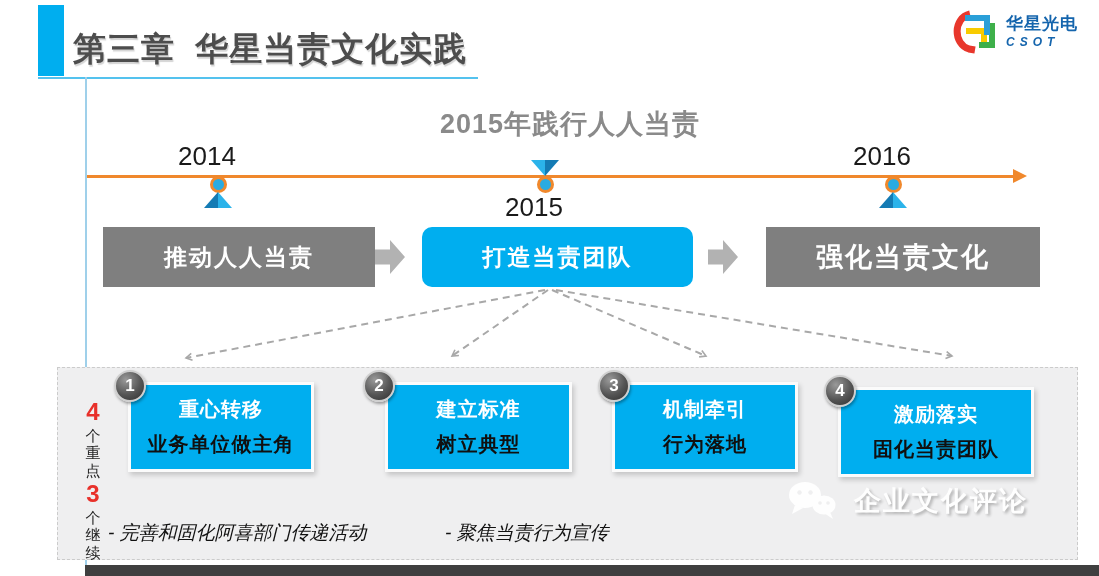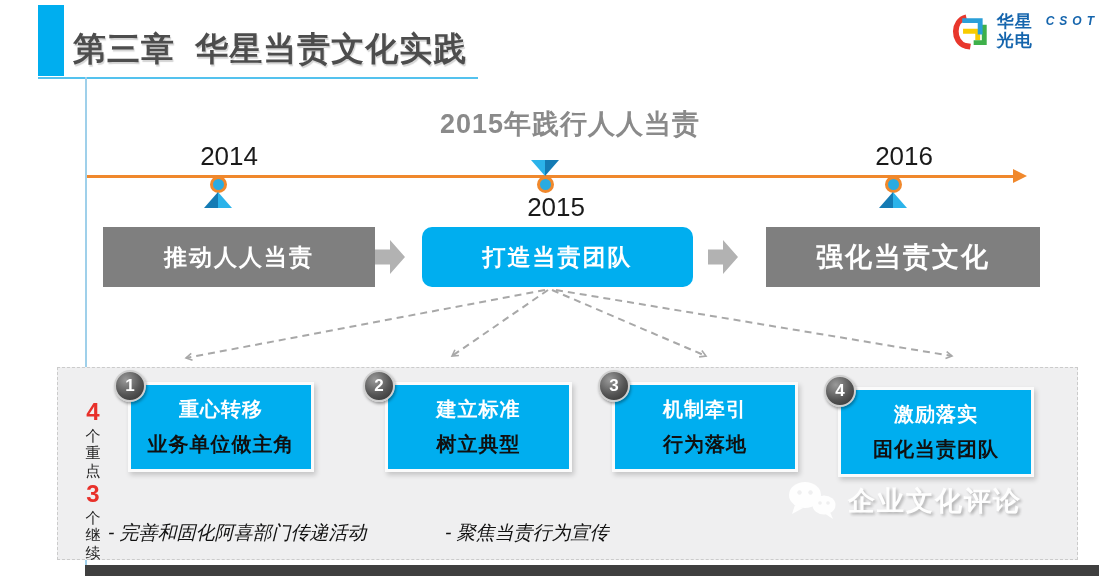--- a/index.html
+++ b/index.html
@@ -8,34 +8,34 @@
     font-family:"Liberation Sans","DejaVu Sans",sans-serif;
   }
   
   .accent-block{position:absolute;left:38px;top:5px;width:26px;height:71px;background:#00AEEF;}
   .page-title{
     position:absolute;left:73px;top:27px;font-size:33px;font-weight:800;color:#4d4d4d;
     letter-spacing:1px;white-space:pre;text-shadow:1px 2px 1px rgba(160,160,160,.45);
   }
   .title-underline{position:absolute;left:38px;top:77px;width:440px;height:2px;background:#54c2ee;}
   .logo{position:absolute;left:950px;top:8px;display:flex;align-items:center;gap:6px;}
-  .logo-text{display:flex;line-height:1.1;}
+  .logo-text{display:flex;flex-direction:column;line-height:1.1;}
   .logo-name{font-size:17px;font-weight:800;color:#1565ad;letter-spacing:1px;}
   .logo-sub{font-size:12px;font-weight:700;font-style:italic;color:#1565ad;letter-spacing:5px;margin-top:2px;}
   
   .timeline-title{
     position:absolute;left:380px;top:106px;width:380px;text-align:center;
     font-size:27px;font-weight:800;color:#8a8a8a;letter-spacing:1px;
   }
   .timeline-axis{position:absolute;left:85px;top:175px;width:928px;height:3px;background:#F0882C;}
   .timeline-axis:after{
     content:"";position:absolute;right:-14px;top:-6px;width:0;height:0;
     border-left:14px solid #F0882C;border-top:7px solid transparent;border-bottom:7px solid transparent;
   }
-  .year-label{position:absolute;width:80px;text-align:right;font-size:26px;color:#1a1a1a;}
+  .year-label{position:absolute;width:80px;text-align:left;font-size:26px;color:#1a1a1a;}
   .marker-dot{
     position:absolute;width:11px;height:11px;border-radius:50%;
     background:#29ABE2;border:3px solid #F0882C;
   }
   .tri-up{
     position:absolute;width:28px;height:16px;
     clip-path:polygon(50% 0,0 100%,100% 100%);
     background:linear-gradient(90deg,#147bb4 50%,#2bb3ea 50%);
   }
   .tri-down{
@@ -95,21 +95,21 @@
   .bd-1{left:56px;top:2px;}
   .bd-2{left:305px;top:2px;}
   .bd-3{left:540px;top:2px;}
   .bd-4{left:766px;top:7px;}
   .cont{position:absolute;top:152px;font-style:italic;font-size:19px;color:#111;white-space:nowrap;}
   .ct-1{left:50px;}
   .ct-2{left:387px;}
   .ct-3{left:637px;}
   
   .watermark{
-    position:absolute;left:786px;top:479px;display:flex;align-items:center;gap:10px;
+    position:absolute;left:786px;top:479px;display:flex;align-items:center;gap:16px;
     z-index:3;opacity:.95;
   }
   .watermark-text{
     color:#ffffff;font-size:27px;font-weight:800;letter-spacing:2px;
     text-shadow:2px 2px 3px rgba(120,120,120,.55);
   }
   
   .left-line{position:absolute;left:85px;top:77px;width:2px;height:488px;background:#9fd0ea;z-index:0;}
   .bottom-bar{position:absolute;left:85px;top:565px;width:1014px;height:11px;background:#3f3f3f;z-index:4;}
 </style>

